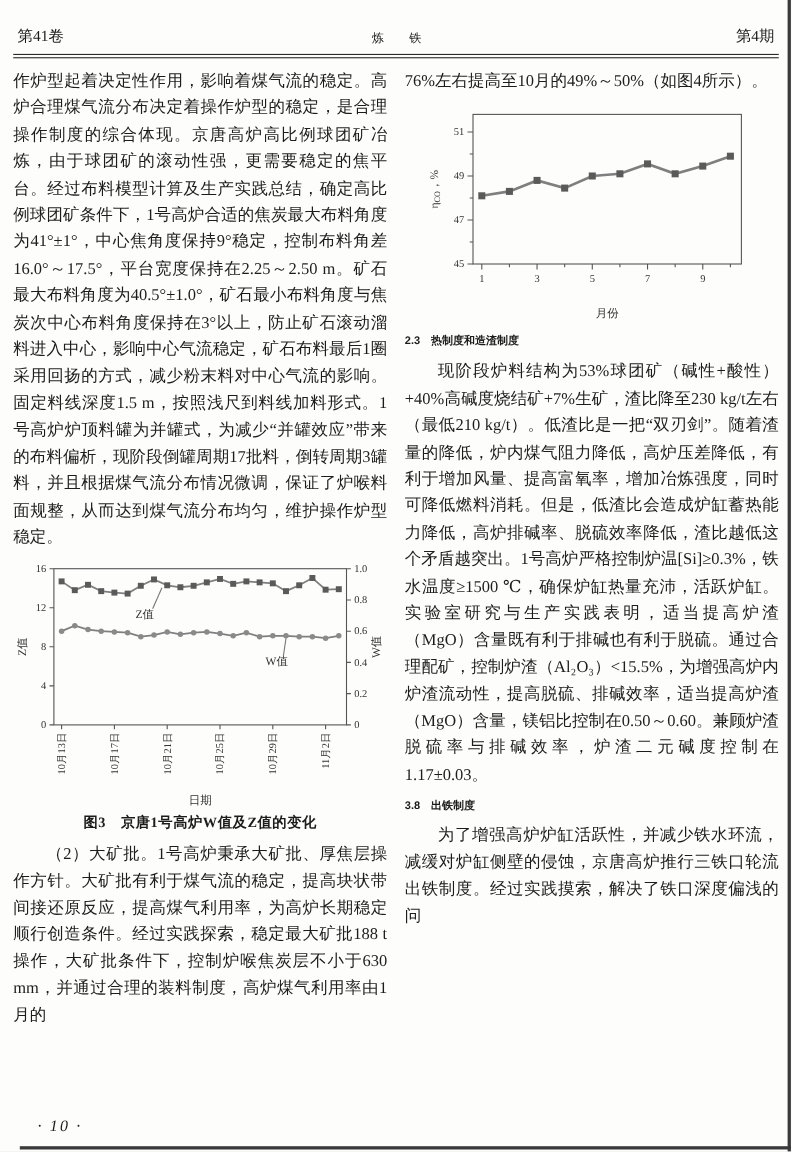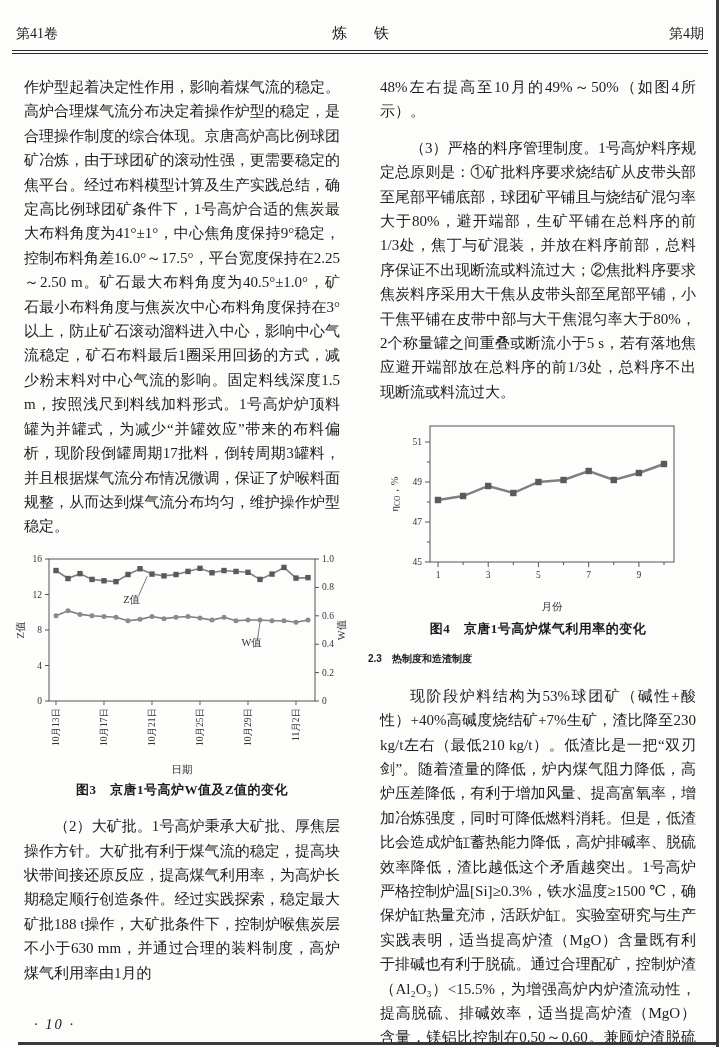--- a/index.html
+++ b/index.html
@@ -2,25 +2,25 @@
 <html><head>
 <meta charset="utf-8">
 <style>
   html,body{margin:0;padding:0;background:#e8e8e8;}
   .page{position:relative;width:720px;height:1047px;background:#fdfdfc;overflow:hidden;
         font-family:"Liberation Serif","DejaVu Serif",serif;color:#1c1c1c;}
   .scan-right{position:absolute;top:0;right:1px;width:3px;height:100%;background:#3a3a3a;}
   .scan-bottom{position:absolute;left:18px;right:1px;bottom:2px;height:3px;background:#3a3a3a;}
   header{display:flex;justify-content:space-between;align-items:flex-end;
          padding:24px 16px 7px 16px;font-size:14px;}
-  .journal-name{letter-spacing:6px;font-size:15px;}
+  .journal-name{letter-spacing:6px;font-size:11px;}
   .rule{margin:0 12px;height:2px;border-top:1.6px solid #2a2a2a;border-bottom:1.6px solid #2a2a2a;}
   .columns{display:flex;gap:16px;padding:9px 12px 0 12px;}
   .col{flex:1;min-width:0;font-size:15px;line-height:24.4px;text-align:justify;}
-  .col p{margin:12px;text-indent:2em;}
+  .col p{margin:0;text-indent:2em;}
   .col p.noindent{text-indent:0;}
   h3.section{font-size:10px;line-height:26px;margin:3px 0 2px 0;font-weight:bold;
              font-family:"Liberation Sans","DejaVu Sans",sans-serif;text-indent:0;}
   figure{margin:8px 0 4px 0;text-align:center;}
   figcaption{font-size:13px;font-weight:bold;margin-top:1px;letter-spacing:0.5px;}
   svg{display:block;margin:0 auto;}
   .footer{position:absolute;left:34px;bottom:14px;font-size:14.5px;letter-spacing:2px;font-style:italic;}
 </style>
 </head>
 <body>
@@ -129,22 +129,21 @@
             <text x="118.6" y="52.375" text-anchor="middle" font-size="10.5" fill="#333">Z值</text>
             <line x1="244.60000000000002" y1="87.52000000000001" x2="247" y2="71.19" stroke="#777" stroke-width="1"></line>
             <text x="238.60000000000002" y="95.33" text-anchor="middle" font-size="10.5" fill="#333">W值</text>
           </svg>
         <figcaption>图3　京唐1号高炉W值及Z值的变化</figcaption>
       </figure>
       <p>（2）大矿批。1号高炉秉承大矿批、厚焦层操作方针。大矿批有利于煤气流的稳定，提高块状带间接还原反应，提高煤气利用率，为高炉长期稳定顺行创造条件。经过实践探索，稳定最大矿批188 t操作，大矿批条件下，控制炉喉焦炭层不小于630 mm，并通过合理的装料制度，高炉煤气利用率由1月的</p>
     </div>
 
     <div class="col">
-      <p class="noindent">48%左右提高至10月的49%～50%（如图4所示）。</p>
-      <p>（3）严格的料序管理制度。1号高炉料序规定总原则是：①矿批料序要求烧结矿从皮带头部至尾部平铺底部，球团矿平铺且与烧结矿混匀率大于80%，避开端部，生矿平铺在总料序的前1/3处，焦丁与矿混装，并放在料序前部，总料序保证不出现断流或料流过大；②焦批料序要求焦炭料序采用大干焦从皮带头部至尾部平铺，小干焦平铺在皮带中部与大干焦混匀率大于80%，2个称量罐之间重叠或断流小于5 s，若有落地焦应避开端部放在总料序的前1/3处，总料序不出现断流或料流过大。</p>
+      <p class="noindent">76%左右提高至10月的49%～50%（如图4所示）。</p>
       <figure>
         <svg id="fig4-svg" viewBox="0 0 304 200" width="304" height="200">
             <rect x="44" y="10" width="244" height="136" fill="none" stroke="#555555" stroke-width="1"></rect>
             <line x1="39" y1="146" x2="44" y2="146" stroke="#555555" stroke-width="1"></line>
             <text x="36" y="149" text-anchor="end" font-size="9.5" fill="#333">45</text>
             <line x1="39" y1="105.99999999999999" x2="44" y2="105.99999999999999" stroke="#555555" stroke-width="1"></line>
             <text x="36" y="108.99999999999999" text-anchor="end" font-size="9.5" fill="#333">47</text>
             <line x1="39" y1="65.99999999999997" x2="44" y2="65.99999999999997" stroke="#555555" stroke-width="1"></line>
             <text x="36" y="68.99999999999997" text-anchor="end" font-size="9.5" fill="#333">49</text>
             <line x1="39" y1="25.999999999999943" x2="44" y2="25.999999999999943" stroke="#555555" stroke-width="1"></line>
@@ -174,21 +173,20 @@
             <rect x="73.91111111111111" y="76.80000000000003" width="6.4" height="6.4" fill="#5a5a5a"></rect>
             <rect x="99.02222222222223" y="66.80000000000003" width="6.4" height="6.4" fill="#5a5a5a"></rect>
             <rect x="124.13333333333333" y="73.79999999999991" width="6.4" height="6.4" fill="#5a5a5a"></rect>
             <rect x="149.24444444444447" y="62.79999999999997" width="6.4" height="6.4" fill="#5a5a5a"></rect>
             <rect x="174.35555555555555" y="60.79999999999994" width="6.4" height="6.4" fill="#5a5a5a"></rect>
             <rect x="199.46666666666667" y="51.800000000000026" width="6.4" height="6.4" fill="#5a5a5a"></rect>
             <rect x="224.57777777777778" y="60.79999999999994" width="6.4" height="6.4" fill="#5a5a5a"></rect>
             <rect x="249.6888888888889" y="53.79999999999991" width="6.4" height="6.4" fill="#5a5a5a"></rect>
             <rect x="274.8" y="44.79999999999998" width="6.4" height="6.4" fill="#5a5a5a"></rect>
           </svg>
-        <figcaption>图4　京唐1号高炉煤气利用率的变化</figcaption>
       </figure>
       <h3 class="section">2.3　热制度和造渣制度</h3>
       <p>现阶段炉料结构为53%球团矿（碱性+酸性）+40%高碱度烧结矿+7%生矿，渣比降至230 kg/t左右（最低210 kg/t）。低渣比是一把“双刃剑”。随着渣量的降低，炉内煤气阻力降低，高炉压差降低，有利于增加风量、提高富氧率，增加冶炼强度，同时可降低燃料消耗。但是，低渣比会造成炉缸蓄热能力降低，高炉排碱率、脱硫效率降低，渣比越低这个矛盾越突出。1号高炉严格控制炉温[Si]≥0.3%，铁水温度≥1500 ℃，确保炉缸热量充沛，活跃炉缸。实验室研究与生产实践表明，适当提高炉渣（MgO）含量既有利于排碱也有利于脱硫。通过合理配矿，控制炉渣（Al₂O₃）&lt;15.5%，为增强高炉内炉渣流动性，提高脱硫、排碱效率，适当提高炉渣（MgO）含量，镁铝比控制在0.50～0.60。兼顾炉渣脱硫率与排碱效率，炉渣二元碱度控制在1.17±0.03。</p>
       <h3 class="section">3.8　出铁制度</h3>
       <p>为了增强高炉炉缸活跃性，并减少铁水环流，减缓对炉缸侧壁的侵蚀，京唐高炉推行三铁口轮流出铁制度。经过实践摸索，解决了铁口深度偏浅的问</p>
     </div>
   </div>
 
   <div class="footer">· 10 ·</div>
 </div>

